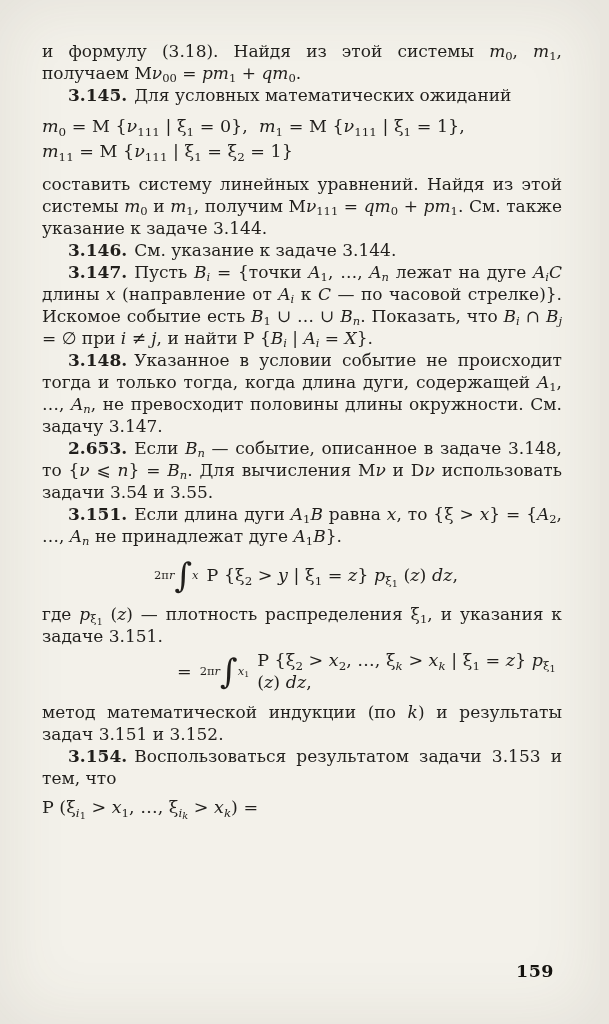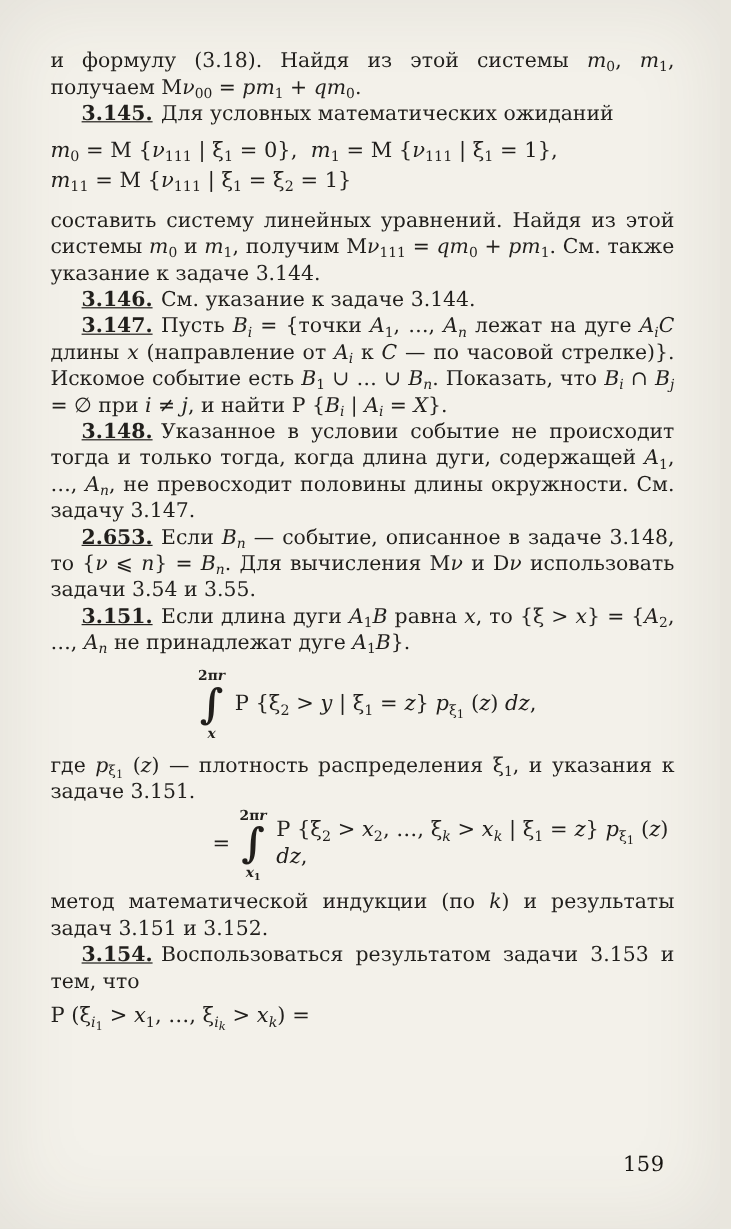--- a/index.html
+++ b/index.html
@@ -19,21 +19,21 @@
     color: #211f1c;
     overflow: hidden;
   }
   p.para {
     margin: 0;
     font-size: 17px;
     line-height: 22px;
     text-align: justify;
   }
   p.para.indent { text-indent: 26px; }
-  .pnum { font-weight: bold; margin-right: 7px; text-decoration: underline; }
+  .pnum { font-weight: bold; margin-right: 7px; }
   i { font-style: italic; }
   sub {
     font-size: 0.68em;
     line-height: 0;
     vertical-align: -0.3em;
   }
   sub sub { font-size: 0.82em; vertical-align: -0.25em; }
   .display {
     text-align: center;
     font-size: 17.5px;
@@ -51,38 +51,37 @@
   }
   .eqrow.flush-left { justify-content: flex-start; }
   .eqline-left {
     font-size: 17.5px;
     line-height: 24px;
     text-align: left;
     margin-top: 6px;
   }
   .intwrap {
     display: inline-flex;
-    flex-direction: column;
+    flex-direction: row;
     align-items: center;
     line-height: 1;
     margin: 0 8px;
-    font-weight: bold;
   }
   .lim { font-size: 11.5px; line-height: 12px; }
   .int {
     font-size: 34px;
     line-height: 34px;
     padding: 1px 0;
   }
   .eq153-row { margin-left: 135px; margin-top: 2px; }
   .pagenum {
     position: absolute;
     right: 46px;
     top: 961px;
-    font-weight: normal;
+    font-weight: bold;
     font-size: 17.5px;
     letter-spacing: 0.5px;
     color: #15130f;
   }
   .eqgap { margin-top: 10px; margin-bottom: 10px; }
 </style>
 </head>
 <body>
 
 <div class="page">

